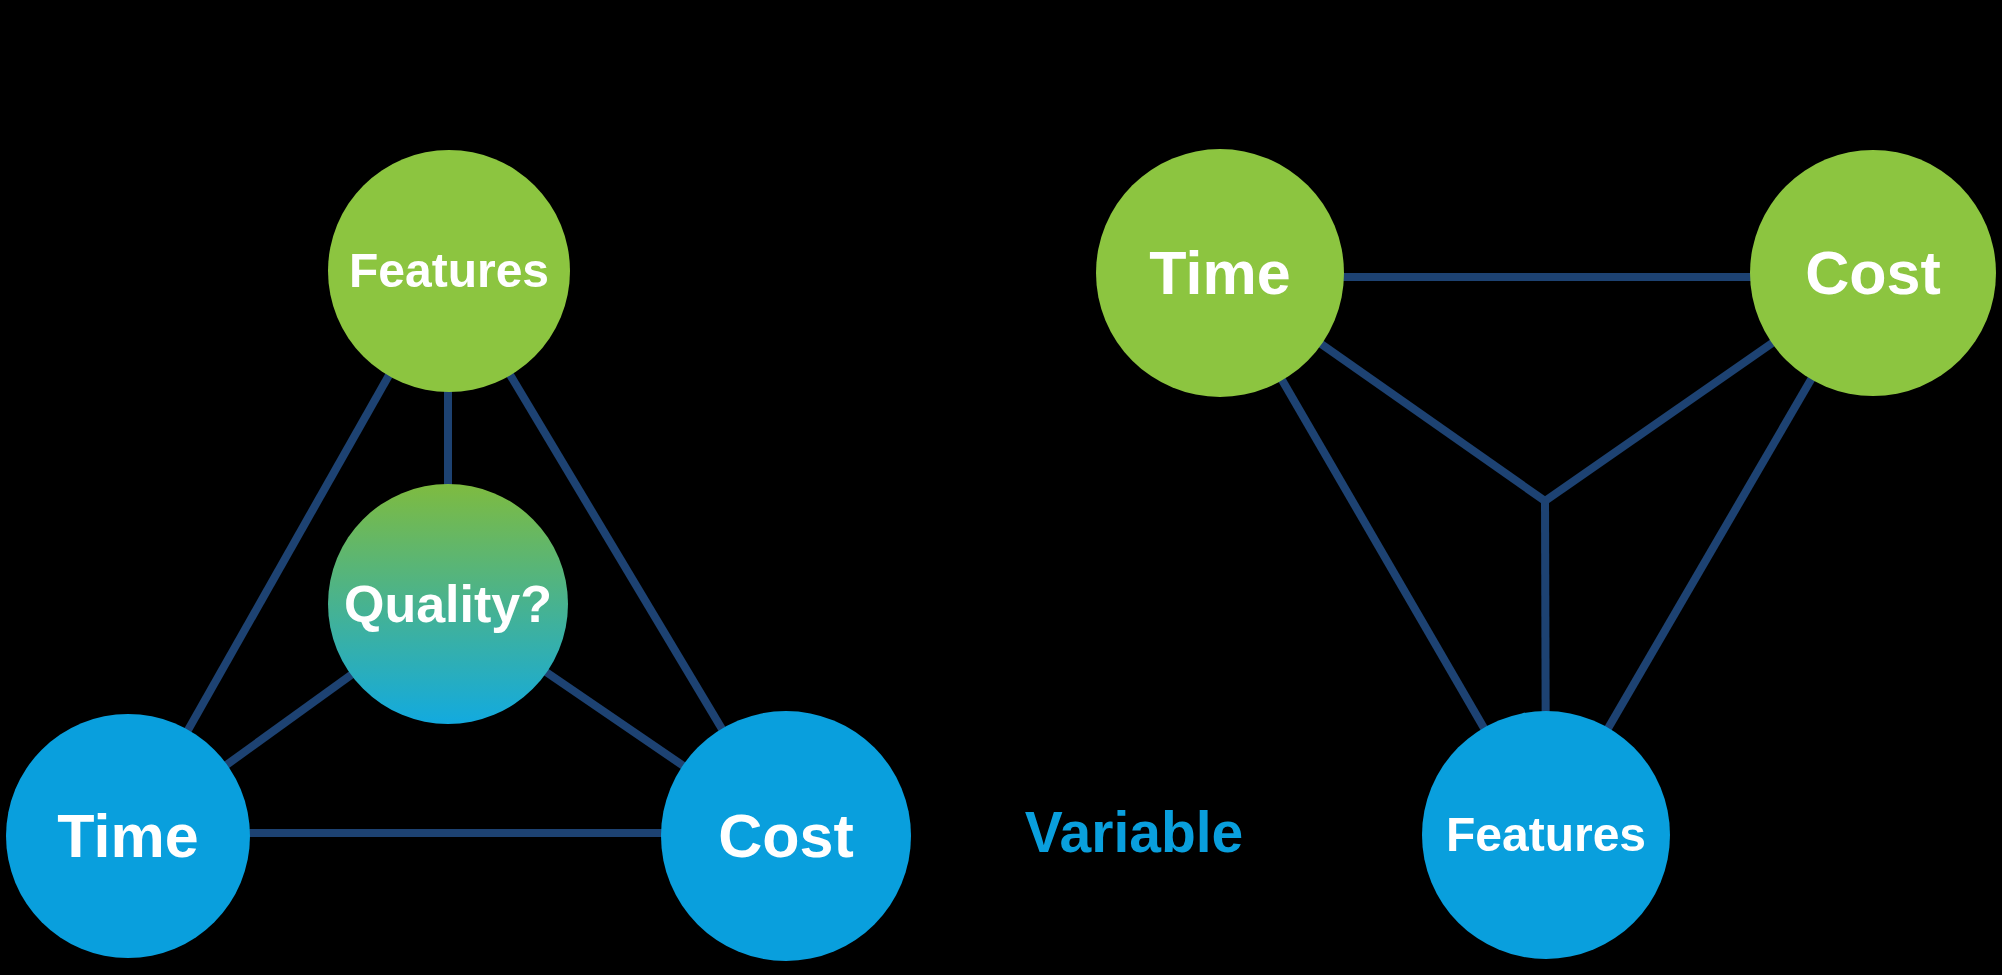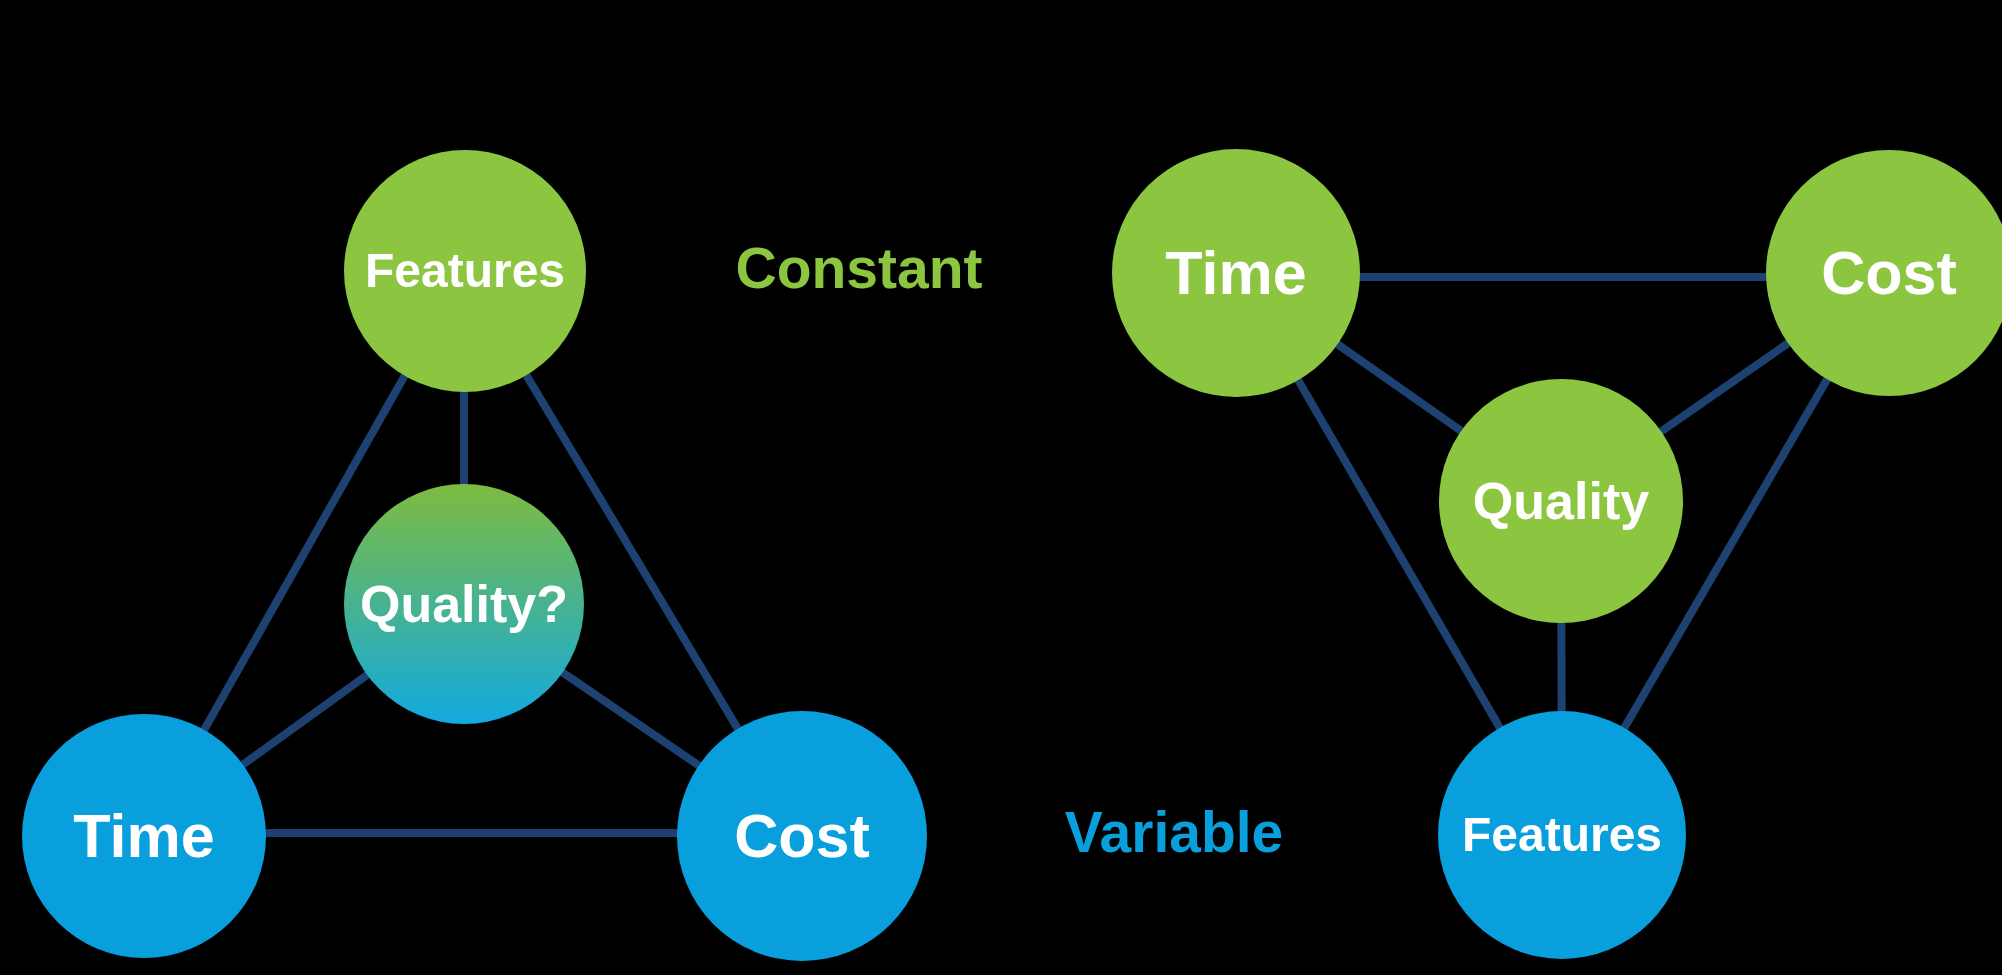--- a/index.html
+++ b/index.html
@@ -10,21 +10,20 @@
     position: relative;
     width: 2002px;
     height: 975px;
     background: var(--background, #000000);
     overflow: hidden;
     font-family: "Liberation Sans", sans-serif;
   }
   .stage {
     position: absolute;
     inset: 0;
-    margin-left: 16px;
   }
   svg.edges {
     position: absolute;
     left: 0;
     top: 0;
   }
   svg.edges line {
     stroke: var(--edge, #1D4272);
     stroke-width: 8;
   }
@@ -94,23 +93,19 @@
   <div class="node blue fs-timecost" style="left:661px; top:711px; width:250px; height:250px;">
     <span>Cost</span>
   </div>
 
   <div class="node green fs-timecost" style="left:1096px; top:149px; width:248px; height:248px;">
     <span>Time</span>
   </div>
   <div class="node green fs-timecost" style="left:1750px; top:150px; width:246px; height:246px;">
     <span>Cost</span>
   </div>
-  <div class="node green fs-quality" style="left:1423px; top:379px; width:244px; height:244px;">
-    <span>Quality</span>
-  </div>
   <div class="node blue fs-features" style="left:1422px; top:711px; width:248px; height:248px;">
     <span>Features</span>
   </div>
 
-  <div class="legend-label constant" style="left:673px; top:233px;">Constant</div>
-  <div class="legend-label variable" style="left:988px; top:797px;">Variable</div>
+  <div class="legend-label variable" style="left:964px; top:797px;">Variable</div>
 
 </div>
 
 </body></html>

